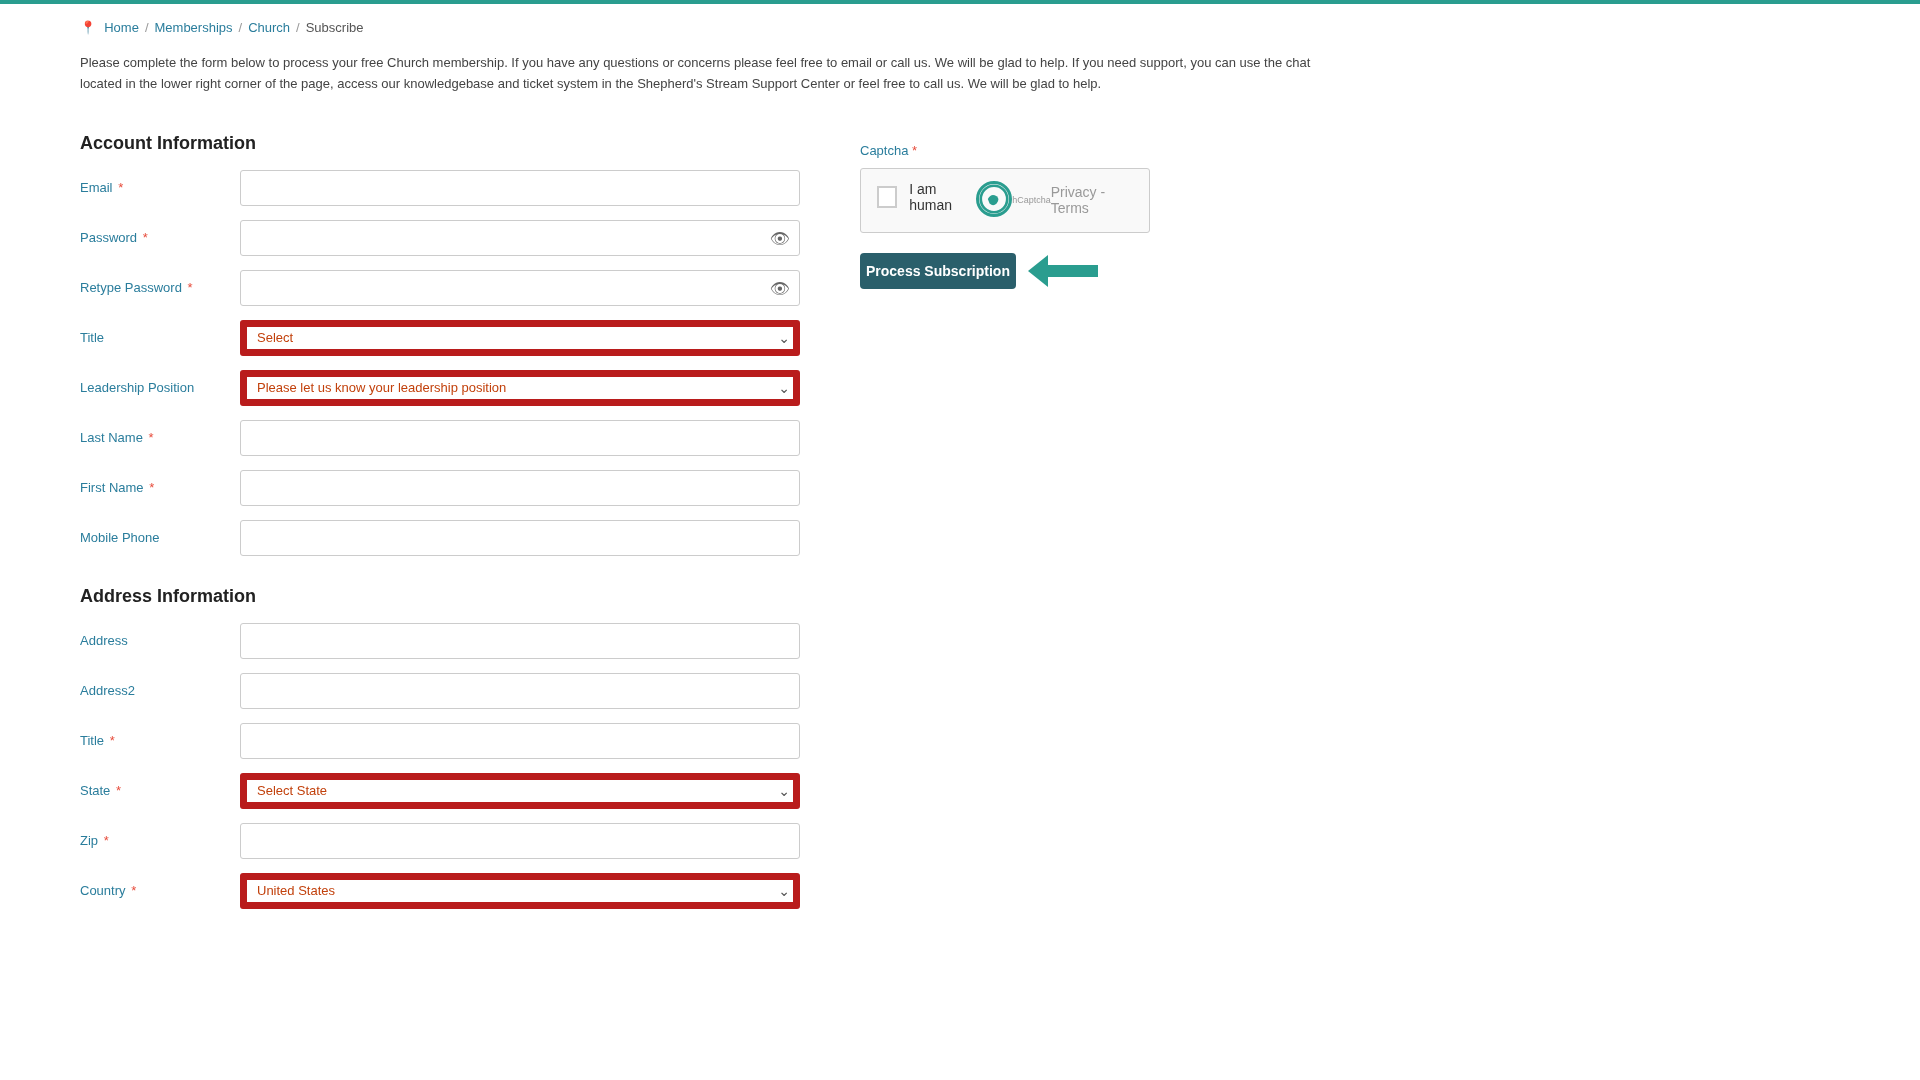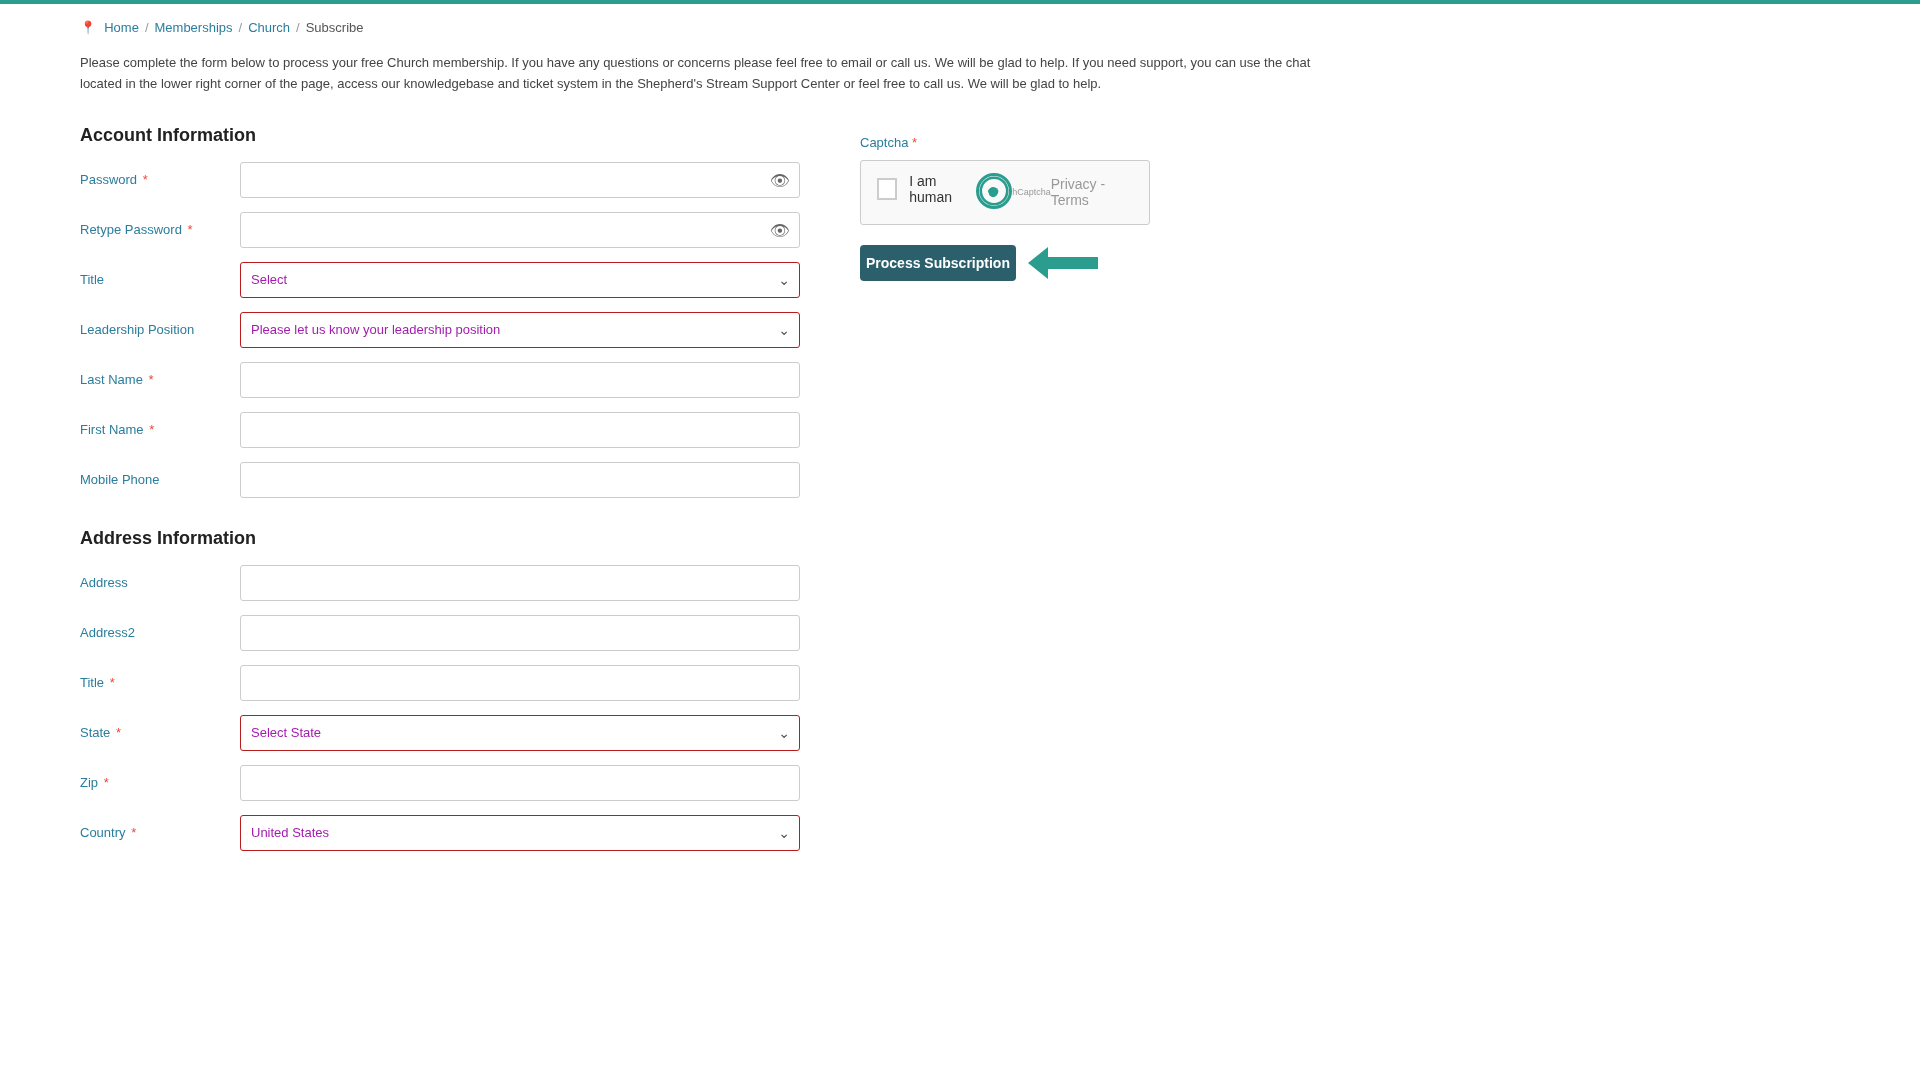--- a/index.html
+++ b/index.html
@@ -55,21 +55,21 @@
       font-size: 28px;
       font-weight: bold;
       color: #222;
       margin-bottom: 12px;
     }
 
     .page-description {
       font-size: 13px;
       color: #444;
       line-height: 1.6;
-      margin-bottom: 30px;
+      margin-bottom: 38px;
       max-width: 1300px;
     }
 
     .form-layout {
       display: flex;
       gap: 60px;
       align-items: flex-start;
     }
 
     .form-left {
@@ -146,29 +146,29 @@
     }
 
     .select-wrapper {
       position: relative;
       width: 100%;
     }
 
     .form-select {
       width: 100%;
       height: 36px;
-      border: 1px solid #b91c1c;
+      border: 7px solid #b91c1c;
       border-radius: 3px;
       padding: 0 34px 0 10px;
       font-size: 13px;
       appearance: none;
       background: #fff;
       cursor: pointer;
       outline: none;
-      color: #a21caf;
+      color: #c2410c;
     }
 
     .select-arrow {
       position: absolute;
       right: 10px;
       top: 50%;
       transform: translateY(-50%);
       pointer-events: none;
       color: #555;
       font-size: 14px;
@@ -275,20 +275,28 @@
 
 
   <p class="page-description">Please complete the form below to process your free Church membership. If you have any questions or concerns please feel free to email or call us. We will be glad to help. If you need support, you can use the chat located in the lower right corner of the page, access our knowledgebase and ticket system in the Shepherd's Stream Support Center or feel free to call us. We will be glad to help.</p>
 
   <div class="form-layout">
 
     <div class="form-left">
 
       <div class="section-title">Account Information</div>
 
+      <div class="form-group">
+        <label class="form-label">
+          <span>Email</span><span class="required"> *</span>
+        </label>
+        <div class="form-field">
+          <input type="email" class="form-input" style="">
+        </div>
+      </div>
 
       <div class="form-group">
         <label class="form-label">
           <span>Password</span><span class="required"> *</span>
         </label>
         <div class="form-field">
           <div class="password-wrapper">
             <input type="password" class="form-input" style="">
             <span class="eye-icon">👁</span>
           </div>

